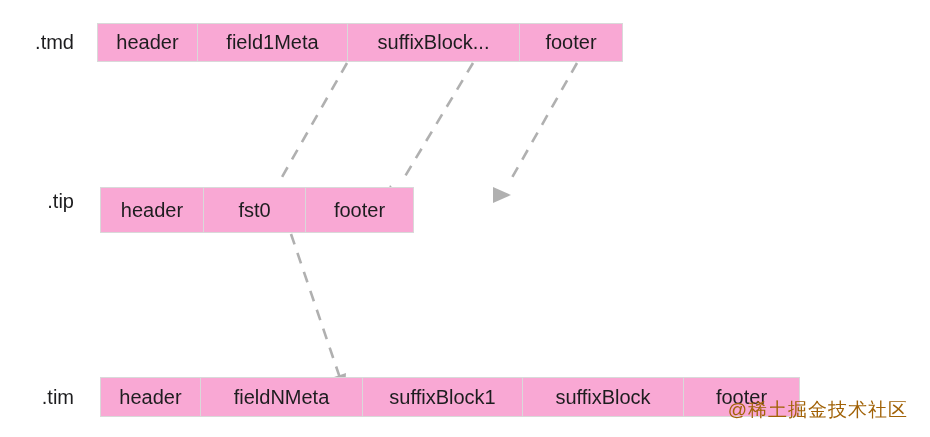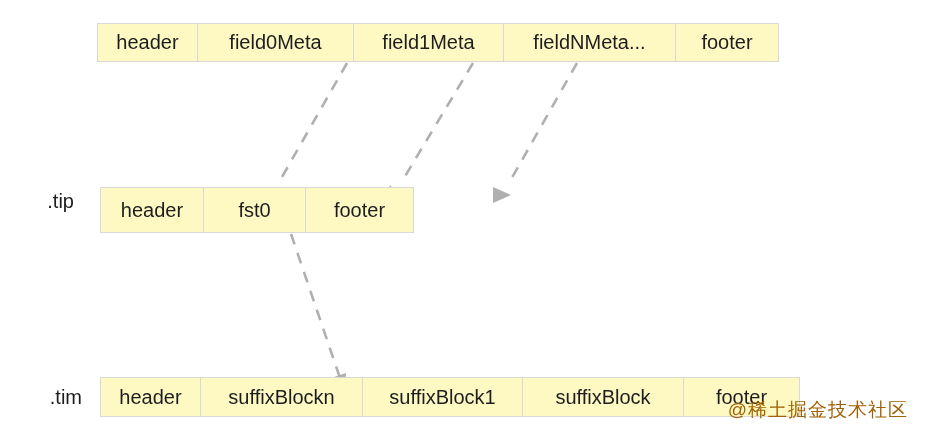--- a/index.html
+++ b/index.html
@@ -19,21 +19,21 @@
     left:0;width:74px;
     text-align:right;
     color:#1d1d1f;
     font-size:20px;
     white-space:nowrap;
   }
   .box-row{
     position:absolute;
     display:flex;
     border:1px solid #d9d9d9;
-    background:#fef9c3;
+    background:#f9a8d4;
     box-sizing:border-box;
   }
   .cell{
     display:flex;
     align-items:center;
     justify-content:center;
     border-right:1px solid #d9d9d9;
     box-sizing:border-box;
     color:#1d1d1f;
     font-size:20px;
@@ -63,38 +63,38 @@
     <line x1="473" y1="63" x2="401" y2="183" stroke="#b0b0b0" stroke-width="2.6" stroke-dasharray="11 9"></line>
     <polygon points="384,203 390,185 400,196" fill="#b0b0b0"></polygon>
 
     <line x1="577" y1="63" x2="509" y2="183" stroke="#b0b0b0" stroke-width="2.6" stroke-dasharray="11 9"></line>
     <polygon points="493,187 493,203 511,195" fill="#b0b0b0"></polygon>
 
     <line x1="291" y1="234" x2="340" y2="378" stroke="#b0b0b0" stroke-width="2.6" stroke-dasharray="11 9"></line>
     <polygon points="345,390 334,377 346,373" fill="#b0b0b0"></polygon>
   </svg>
 
+  <div class="row-label" style="top:23px;height:39px;line-height:39px;">.tmd</div>
   <div class="box-row" style="left:97px;top:23px;height:39px;">
     <div class="cell" style="width:100px">header</div>
-    <div class="cell" style="width:156px">field0Meta</div>
     <div class="cell" style="width:150px">field1Meta</div>
-    <div class="cell" style="width:172px">fieldNMeta...</div>
+    <div class="cell" style="width:172px">suffixBlock...</div>
     <div class="cell" style="width:102px">footer</div>
   </div>
 
   <div class="row-label" style="top:178px;height:46px;line-height:46px;">.tip</div>
   <div class="box-row" style="left:100px;top:187px;height:46px;">
     <div class="cell" style="width:103px">header</div>
     <div class="cell" style="width:102px">fst0</div>
     <div class="cell" style="width:107px">footer</div>
   </div>
 
-  <div class="row-label" style="top:377px;height:40px;line-height:40px;margin-left:8px;">.tim</div>
+  <div class="row-label" style="top:377px;height:40px;line-height:40px;">.tim</div>
   <div class="box-row" style="left:100px;top:377px;height:40px;">
     <div class="cell" style="width:100px">header</div>
-    <div class="cell" style="width:162px">suffixBlockn</div>
+    <div class="cell" style="width:162px">fieldNMeta</div>
     <div class="cell" style="width:160px">suffixBlock1</div>
     <div class="cell" style="width:161px">suffixBlock</div>
     <div class="cell" style="width:115px">footer</div>
   </div>
 
   <div class="watermark">@稀土掘金技术社区</div>
 </div>
 
 </body></html>

